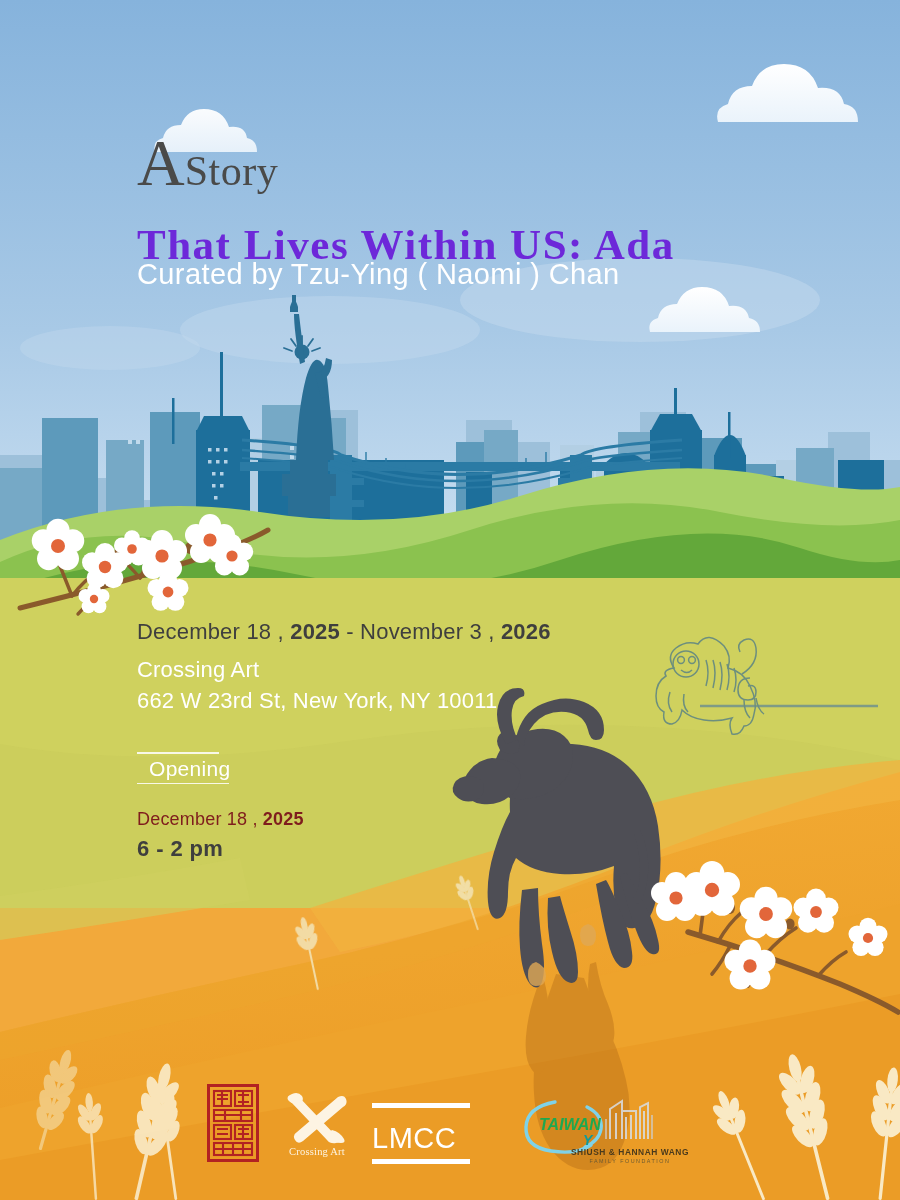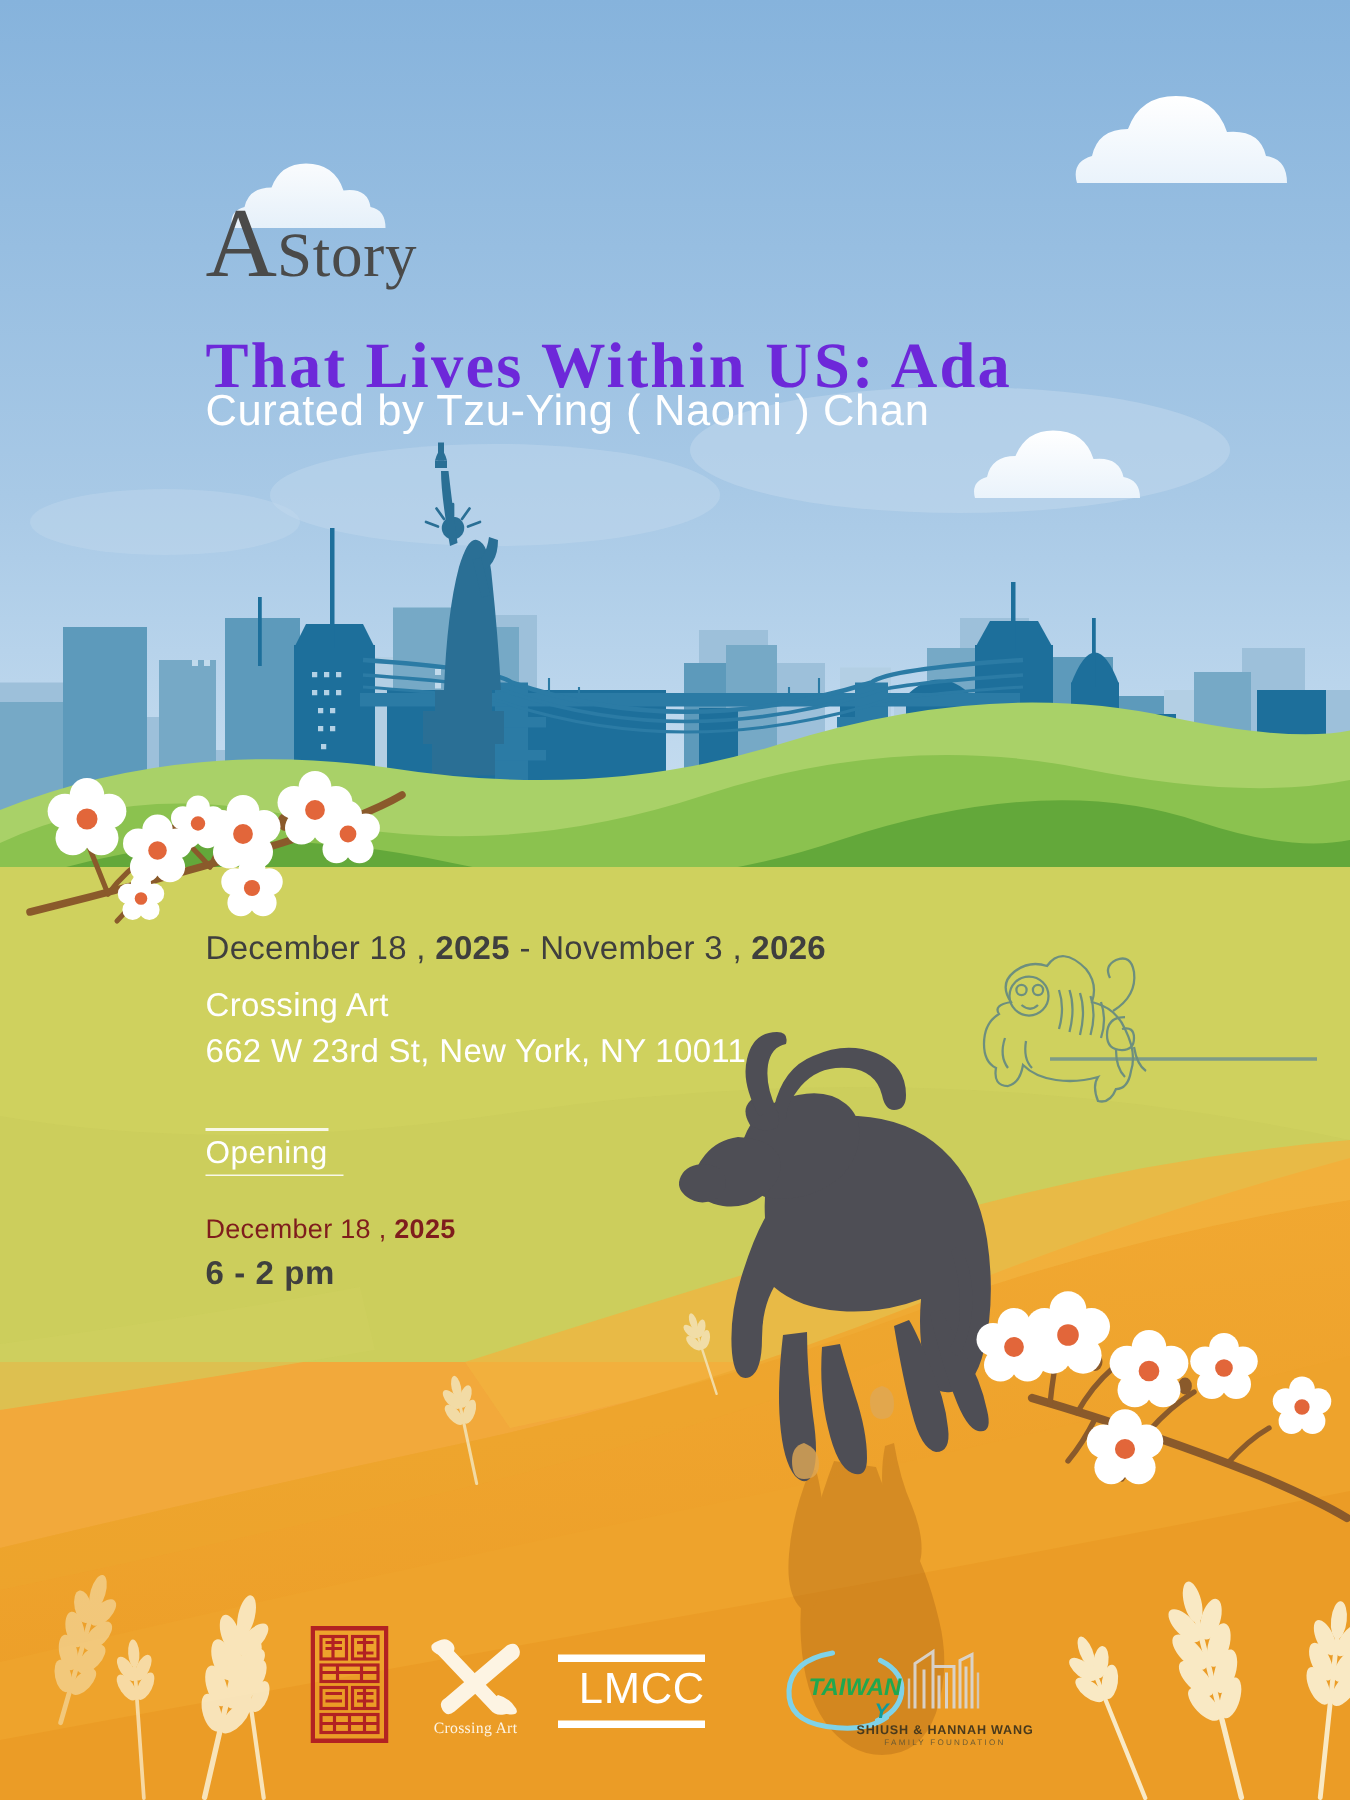--- a/index.html
+++ b/index.html
@@ -66,21 +66,21 @@
     font-size:22px; color:#ffffff; letter-spacing:0.2px;
     white-space:nowrap; line-height:1.45;
   }
 
   .opening-block { position:absolute; left:137px; top:752px; z-index:30; }
   .opening-rule {
     width:82px; height:1.5px; background:rgba(255,255,255,0.85);
   }
   .opening-label {
     font-size:21px; color:#ffffff; letter-spacing:0.3px;
-    padding:3px 0 2px 0; white-space:nowrap;
+    padding:3px 0 2px 0; white-space:nowrap;margin-left:12px;
   }
   .opening-rule2 {
     width:92px; height:1.5px; background:rgba(255,255,255,0.85);
     margin-bottom:22px;
   }
   .opening-date {
     font-size:18px; color:#7f1d1d; letter-spacing:0.2px;
     white-space:nowrap; line-height:1.55;
   }
   .opening-date b { font-weight:700; }
@@ -96,22 +96,23 @@
   .crossing-name {
     font-family:"Liberation Serif", serif;
     font-size:10.5px; color:#fdf4e3; text-align:center;
     letter-spacing:0.2px; margin-top:-2px;
   }
 
   .lmcc { left:372px; top:1103px; width:98px; height:48px; }
   .lmcc-bar { height:5px; background:#ffffff; width:100%; }
   .lmcc-text {
     font-size:29px; color:#ffffff; font-weight:400;
-    letter-spacing:0.5px; line-height:1.1; text-align:right;
+    letter-spacing:0.5px; line-height:1.1; text-align:left;
     padding:3px 0 4px 0;
+    margin-top:12px;
   }
 
   .taiwan { left:521px; top:1093px; width:98px; height:66px; }
   .shwang { left:560px; top:1093px; width:140px; height:68px; }
   .shwang-name {
     font-size:8.4px; font-weight:700; color:#4a3a1c;
     letter-spacing:0.55px; text-align:center; white-space:nowrap;
   }
   .shwang-sub {
     font-size:5.4px; color:#6b5a32; letter-spacing:1.5px;

